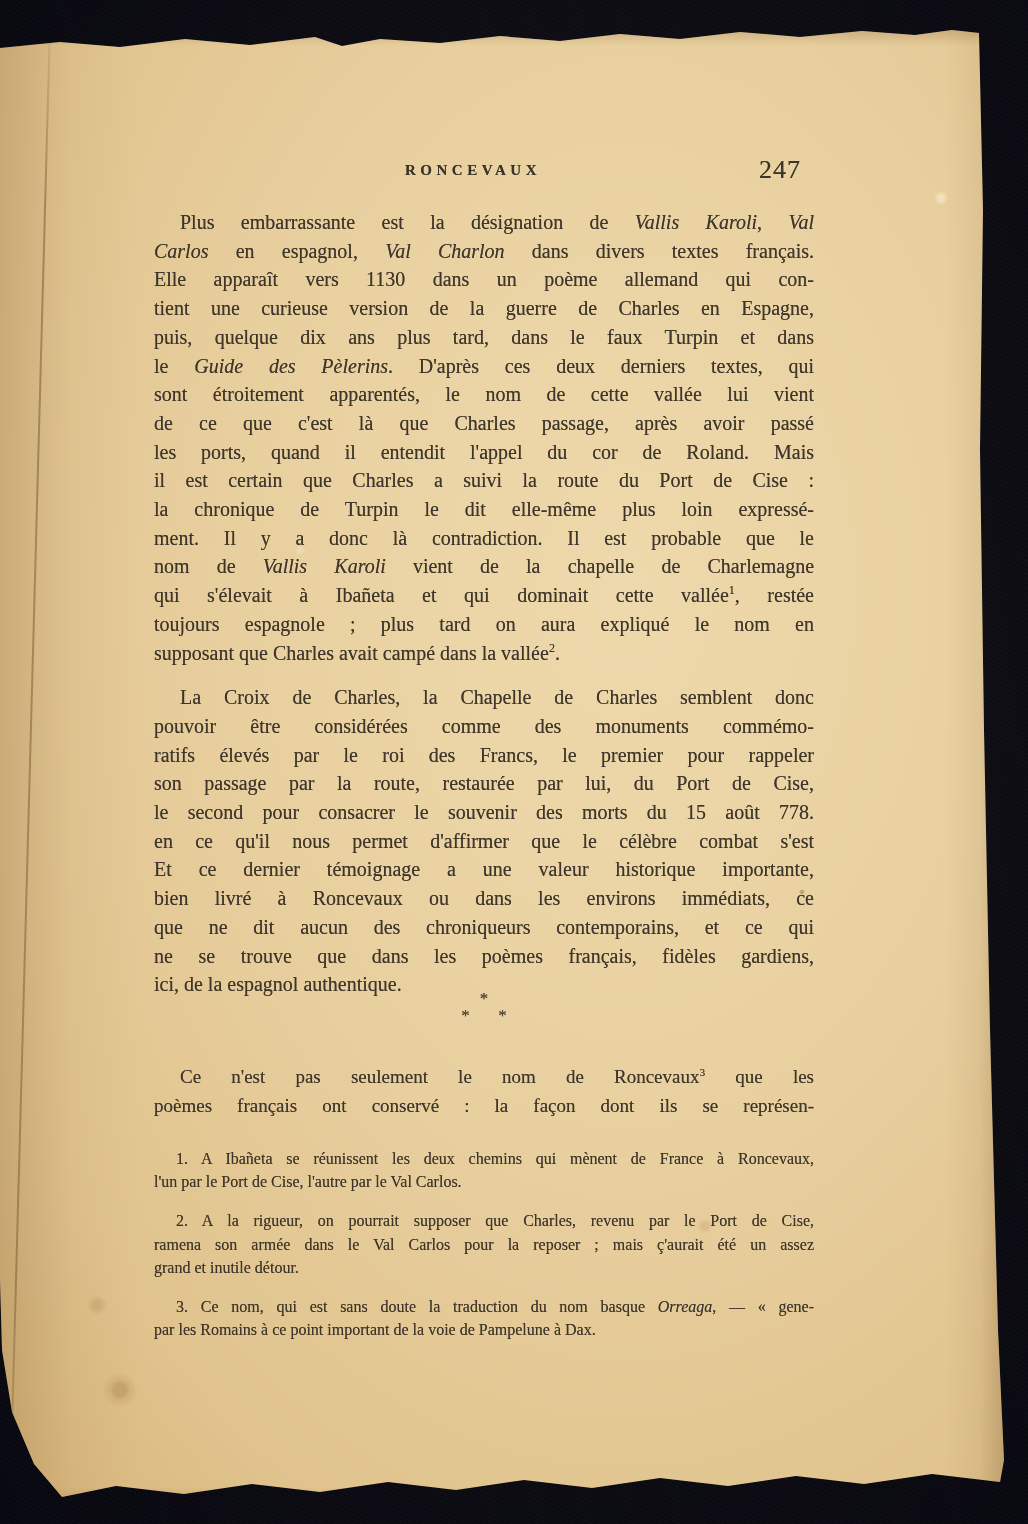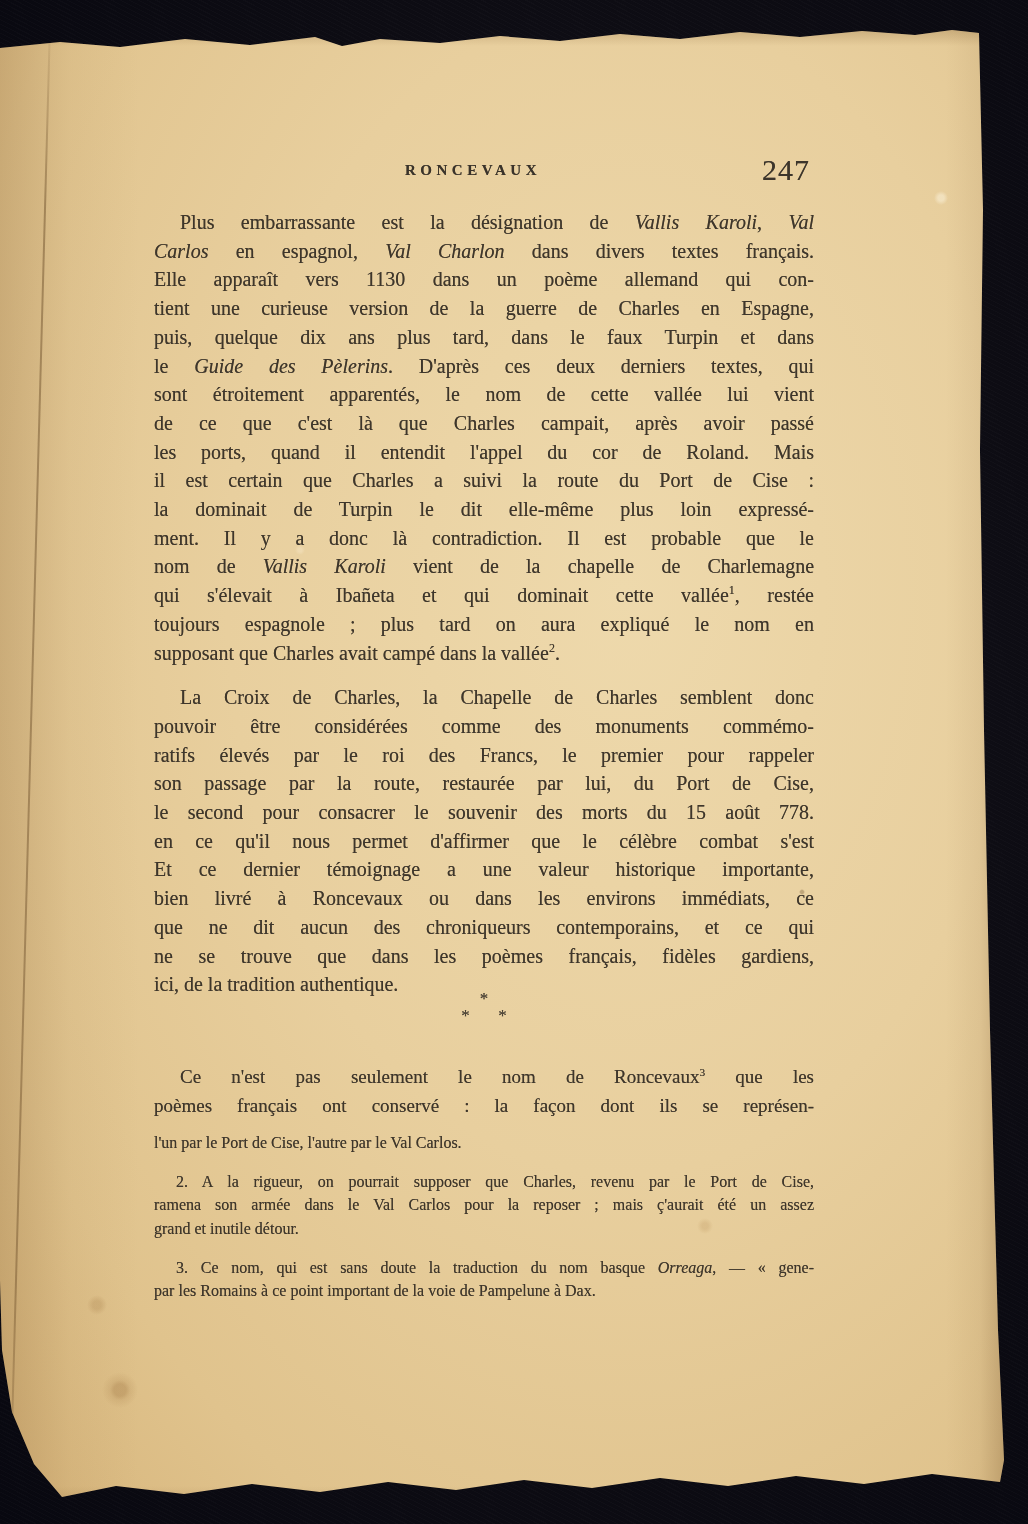--- a/index.html
+++ b/index.html
@@ -51,22 +51,22 @@
     position:absolute;left:154px;top:0;width:660px;height:100%;
     color:var(--ink);
     text-shadow:0 0 0.6px rgba(62,54,43,0.65);
   }
   .header{position:absolute;top:131px;left:0;width:100%;height:34px;}
   .running-title{
     position:absolute;left:50%;top:2px;transform:translateX(calc(-50% - 11px));
     font-size:15px;line-height:15px;letter-spacing:4.5px;font-weight:700;color:#3a332a;
   }
   .page-number{
-    position:absolute;right:4px;top:-4px;
-    font-size:30px;line-height:26px;letter-spacing:1px;color:#3c352b;
+    position:absolute;right:13px;top:-4px;
+    font-size:26px;line-height:26px;letter-spacing:1px;color:#3c352b;
   }
   .body-text{position:absolute;top:162px;left:0;width:100%;font-size:20px;line-height:28.7px;}
   .continuation-text{position:absolute;top:1017px;left:0;width:100%;font-size:19px;line-height:28.7px;}
   .line{text-align:justify;text-align-last:justify;}
   .line.last{text-align-last:left;}
   .line.ind{text-indent:26px;margin-top:16px;}
   .it{font-style:italic;}
   .sup{vertical-align:super;font-size:60%;line-height:0;}
   .sep{
     position:absolute;top:960px;left:0;width:100%;text-align:center;
@@ -92,59 +92,60 @@
 
       <div class="body-text" id="body-text">
           <div class="paragraph">
             <div class="line ind"><span>Plus embarrassante est la désignation de </span><span class="it">Vallis Karoli</span><span>, </span><span class="it">Val</span></div>
             <div class="line"><span class="it">Carlos</span><span> en espagnol, </span><span class="it">Val Charlon</span><span> dans divers textes français.</span></div>
             <div class="line"><span>Elle apparaît vers 1130 dans un poème allemand qui con-</span></div>
             <div class="line"><span>tient une curieuse version de la guerre de Charles en Espagne,</span></div>
             <div class="line"><span>puis, quelque dix ans plus tard, dans le faux Turpin et dans</span></div>
             <div class="line"><span>le </span><span class="it">Guide des Pèlerins</span><span>. D'après ces deux derniers textes, qui</span></div>
             <div class="line"><span>sont étroitement apparentés, le nom de cette vallée lui vient</span></div>
-            <div class="line"><span>de ce que c'est là que Charles campait, après avoir passé</span></div>
+            <div class="line"><span>de ce que c'est là que Charles passage, après avoir passé</span></div>
             <div class="line"><span>les ports, quand il entendit l'appel du cor de Roland. Mais</span></div>
             <div class="line"><span>il est certain que Charles a suivi la route du Port de Cise :</span></div>
-            <div class="line"><span>la dominait de Turpin le dit elle-même plus loin expressé-</span></div>
+            <div class="line"><span>la chronique de Turpin le dit elle-même plus loin expressé-</span></div>
             <div class="line"><span>ment. Il y a donc là contradiction. Il est probable que le</span></div>
             <div class="line"><span>nom de </span><span class="it">Vallis Karoli</span><span> vient de la chapelle de Charlemagne</span></div>
             <div class="line"><span>qui s'élevait à Ibañeta et qui dominait cette vallée</span><span class="sup">1</span><span>, restée</span></div>
             <div class="line"><span>toujours espagnole ; plus tard on aura expliqué le nom en</span></div>
             <div class="line last"><span>supposant que Charles avait campé dans la vallée</span><span class="sup">2</span><span>.</span></div>
           </div>
           <div class="paragraph">
             <div class="line ind"><span>La Croix de Charles, la Chapelle de Charles semblent donc</span></div>
             <div class="line"><span>pouvoir être considérées comme des monuments commémo-</span></div>
             <div class="line"><span>ratifs élevés par le roi des Francs, le premier pour rappeler</span></div>
             <div class="line"><span>son passage par la route, restaurée par lui, du Port de Cise,</span></div>
             <div class="line"><span>le second pour consacrer le souvenir des morts du 15 août 778.</span></div>
             <div class="line"><span>en ce qu'il nous permet d'affirmer que le célèbre combat s'est</span></div>
             <div class="line"><span>Et ce dernier témoignage a une valeur historique importante,</span></div>
             <div class="line"><span>bien livré à Roncevaux ou dans les environs immédiats, ce</span></div>
             <div class="line"><span>que ne dit aucun des chroniqueurs contemporains, et ce qui</span></div>
             <div class="line"><span>ne se trouve que dans les poèmes français, fidèles gardiens,</span></div>
-            <div class="line last"><span>ici, de la tradition authentique.</span></div>
+            <div class="line last"><span>ici, de la espagnol authentique.</span></div>
           </div>
         </div>
 
       <div class="sep">
         <div class="sep-line">*</div>
         <div class="sep-line">*  *</div>
       </div>
 
       <div class="continuation-text" id="continuation-text">
           <div class="paragraph">
             <div class="line ind"><span>Ce n'est pas seulement le nom de Roncevaux</span><span class="sup">3</span><span> que les</span></div>
             <div class="line"><span>poèmes français ont conservé : la façon dont ils se représen-</span></div>
           </div>
         </div>
 
       <div class="footnotes" id="footnotes-block">
           <div class="footnote">
+            <div class="line ind"><span>1. A Ibañeta se réunissent les deux chemins qui mènent de France à Roncevaux,</span></div>
             <div class="line last"><span>l'un par le Port de Cise, l'autre par le Val Carlos.</span></div>
           </div>
           <div class="footnote">
             <div class="line ind"><span>2. A la rigueur, on pourrait supposer que Charles, revenu par le Port de Cise,</span></div>
             <div class="line"><span>ramena son armée dans le Val Carlos pour la reposer ; mais ç'aurait été un assez</span></div>
             <div class="line last"><span>grand et inutile détour.</span></div>
           </div>
           <div class="footnote">
             <div class="line ind"><span>3. Ce nom, qui est sans doute la traduction du nom basque </span><span class="it">Orreaga</span><span>, — « gene-</span></div>
             <div class="line last"><span>par les Romains à ce point important de la voie de Pampelune à Dax.</span></div>

